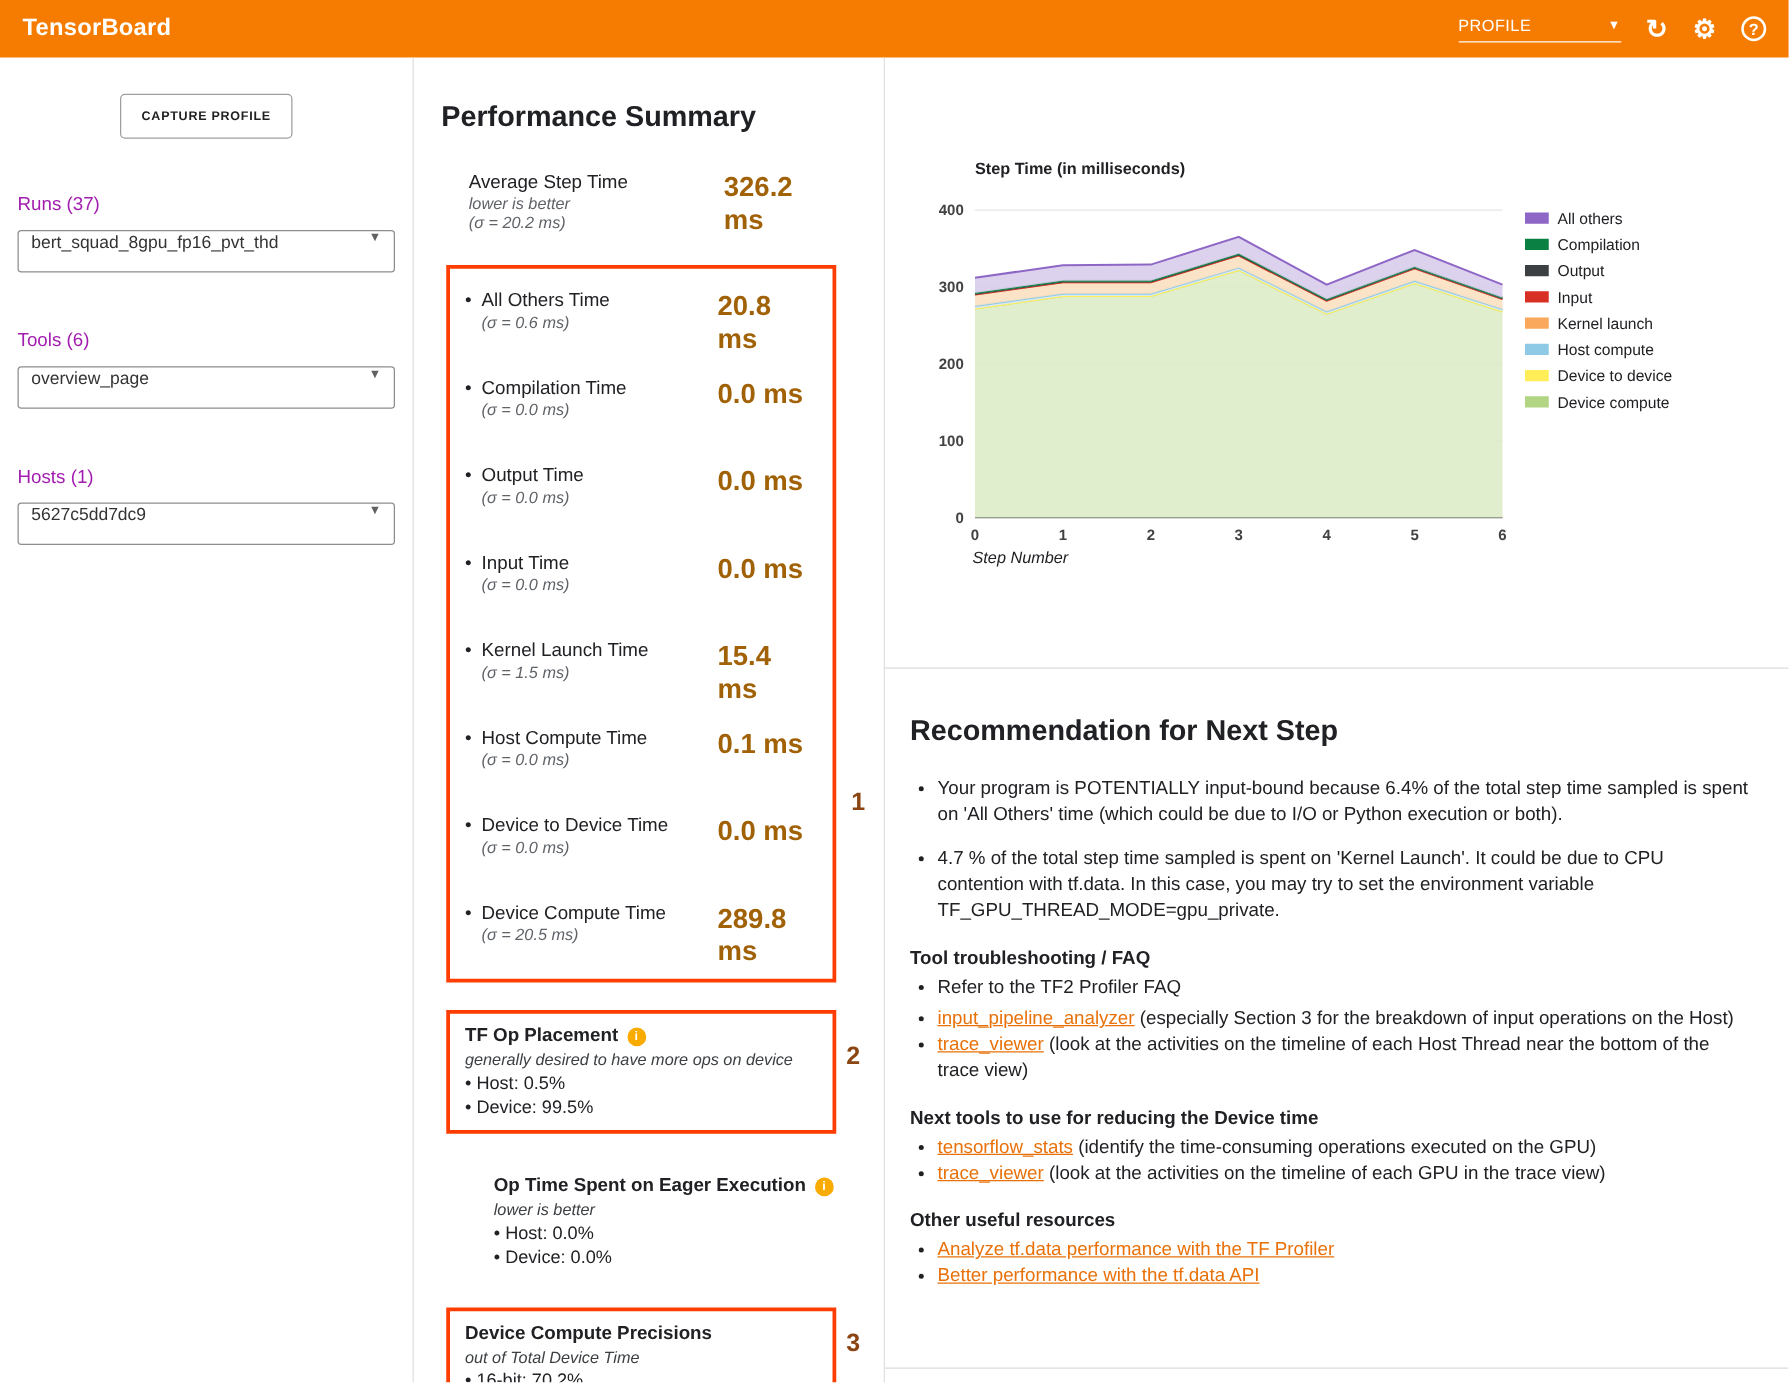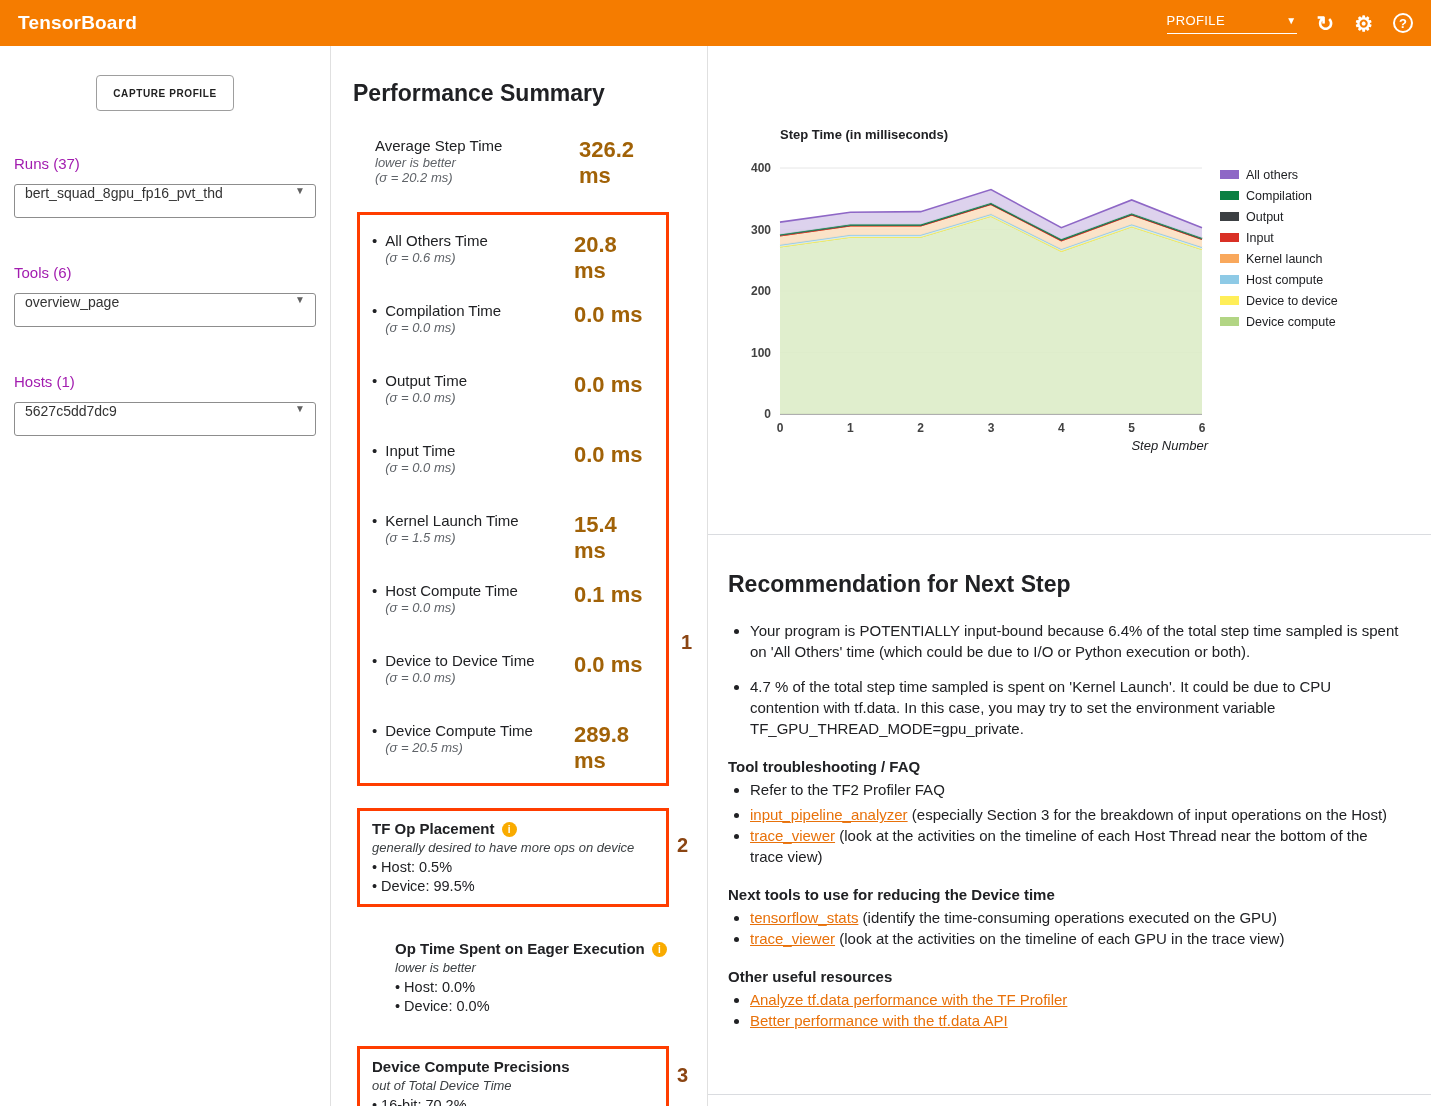--- a/index.html
+++ b/index.html
@@ -54,21 +54,21 @@
   .annotation{position:absolute;font-size:20px;font-weight:bold;color:#8b4513}
 
   
   .chart-card{height:489px;border-bottom:1px solid #dadce0;padding:34px 0 0 20px}
   .chart-title{font-size:13px;font-weight:bold;color:#202124;margin:47px 0 0 52px}
   .chart-row{display:flex;margin:14px 0 0 2px}
   .legend{margin:8px 0 0 10px}
   .legend-item{display:flex;align-items:center;height:21px}
   .legend-swatch{width:19px;height:9px;margin-right:7px;flex-shrink:0}
   .legend-label{font-size:12.5px;color:#202124}
-  .xlabel{font-size:13px;font-style:italic;color:#202124;text-align:right;width:480px;padding-left:50px;margin-top:2px}
+  .xlabel{font-size:13px;font-style:italic;color:#202124;text-align:left;width:480px;padding-left:50px;margin-top:2px}
 
   
   .recommendation{height:560px;border-bottom:1px solid #dadce0;padding:36px 30px 0 20px;overflow:hidden}
   .rec-bullets{list-style:disc;margin:22px 0 0 22px;max-width:672px}
   .rec-bullets li{font-size:15px;line-height:1.42;margin-bottom:13px;color:#202124}
   .rec-heading{font-size:15px;font-weight:bold;margin-top:19px;color:#202124}
   .rec-list{list-style:disc;margin:4px 0 0 22px;max-width:700px}
   .rec-list li{font-size:15px;line-height:1.4;color:#202124}
   .link{color:#e8710a;text-decoration:underline;cursor:pointer}
 </style>

